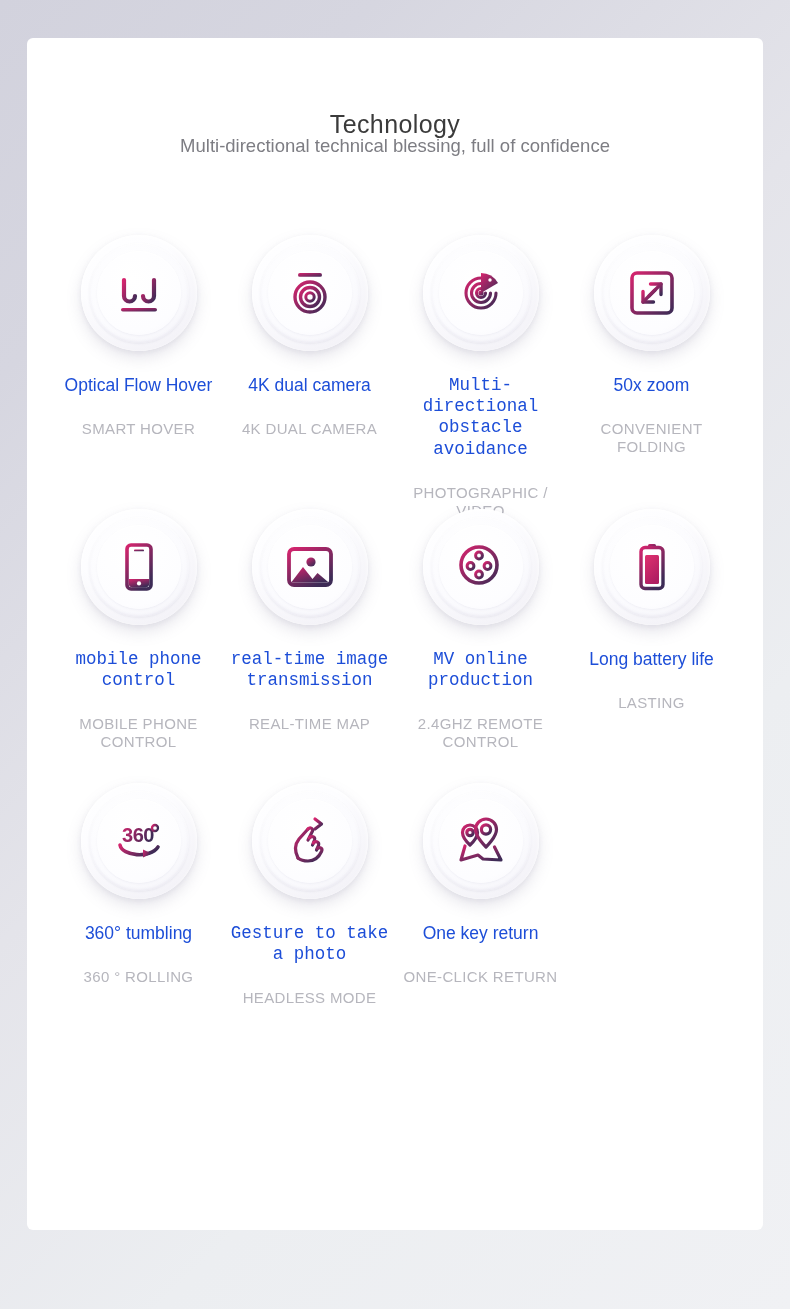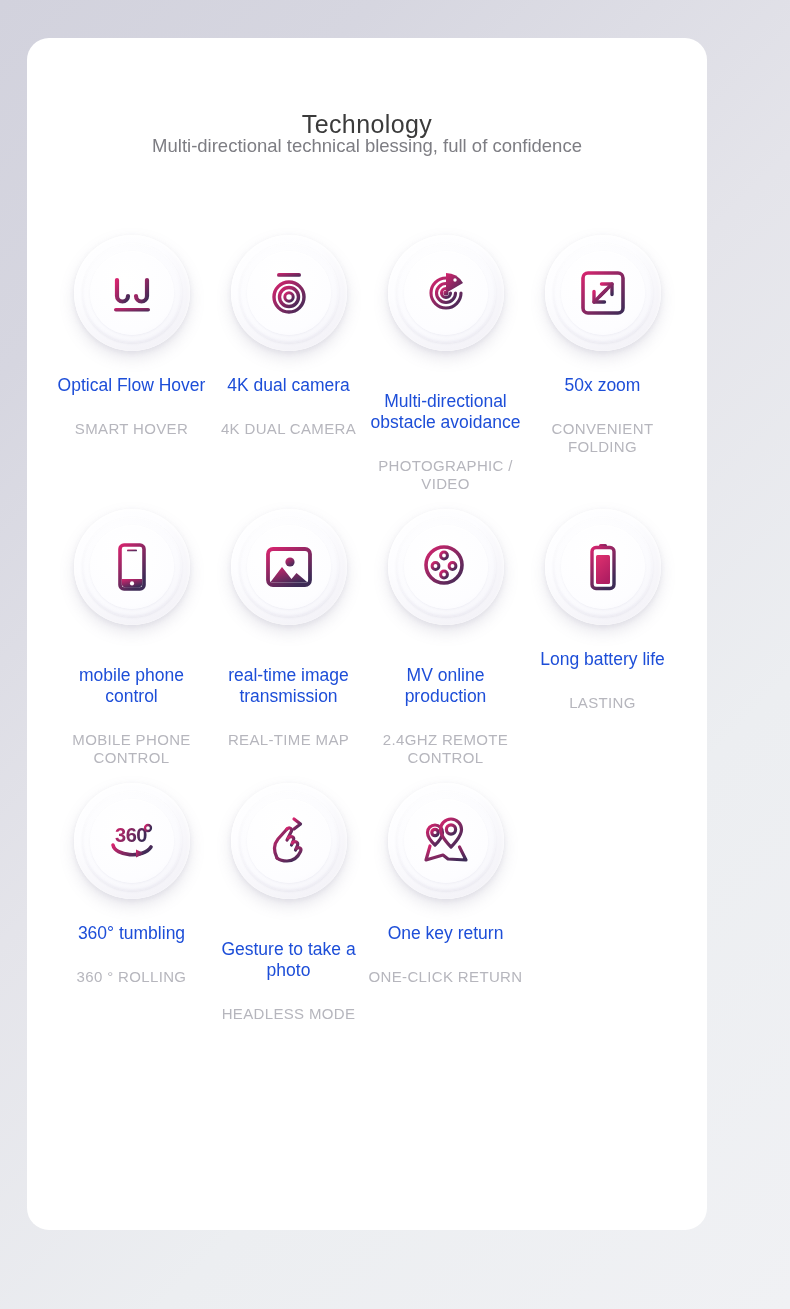--- a/index.html
+++ b/index.html
@@ -13,24 +13,24 @@
   body {
     font-family: "Liberation Sans", sans-serif;
     background: linear-gradient(135deg, #d2d2dd 0%, #d6d6e0 18%, #e4e4ea 45%, #eceef1 70%, #f0f1f4 100%);
     position: relative;
   }
 
   .card {
     position: absolute;
     left: 27px;
     top: 38px;
-    width: 680px;
+    width: 736px;
     height: 1192px;
     background: #ffffff;
-    border-radius: 22px;
+    border-radius: 6px;
     overflow: hidden;
   }
 
   
   .header {
     padding-top: 74px;
     text-align: center;
   }
   .eyebrow {
     font-size: 25px;
@@ -126,21 +126,21 @@
   .sub {
     margin-top: 24px;
     font-size: 15px;
     font-weight: 400;
     color: #b6b6bd;
     text-align: center;
     letter-spacing: 0.35px;
     line-height: 1.2;
     max-width: 175px;
   }
-  .cell.two-line .title { margin-top: 40px; }
+  .cell.two-line .title { margin-top: 24px; font-family: Liberation Mono, monospace; }
 </style>
 </head>
 <body>
 
 <div class="card">
 
   <div class="header">
     <div class="eyebrow">Technology</div>
     <div class="subhead">Multi-directional technical blessing, full of confidence</div>
   </div>

